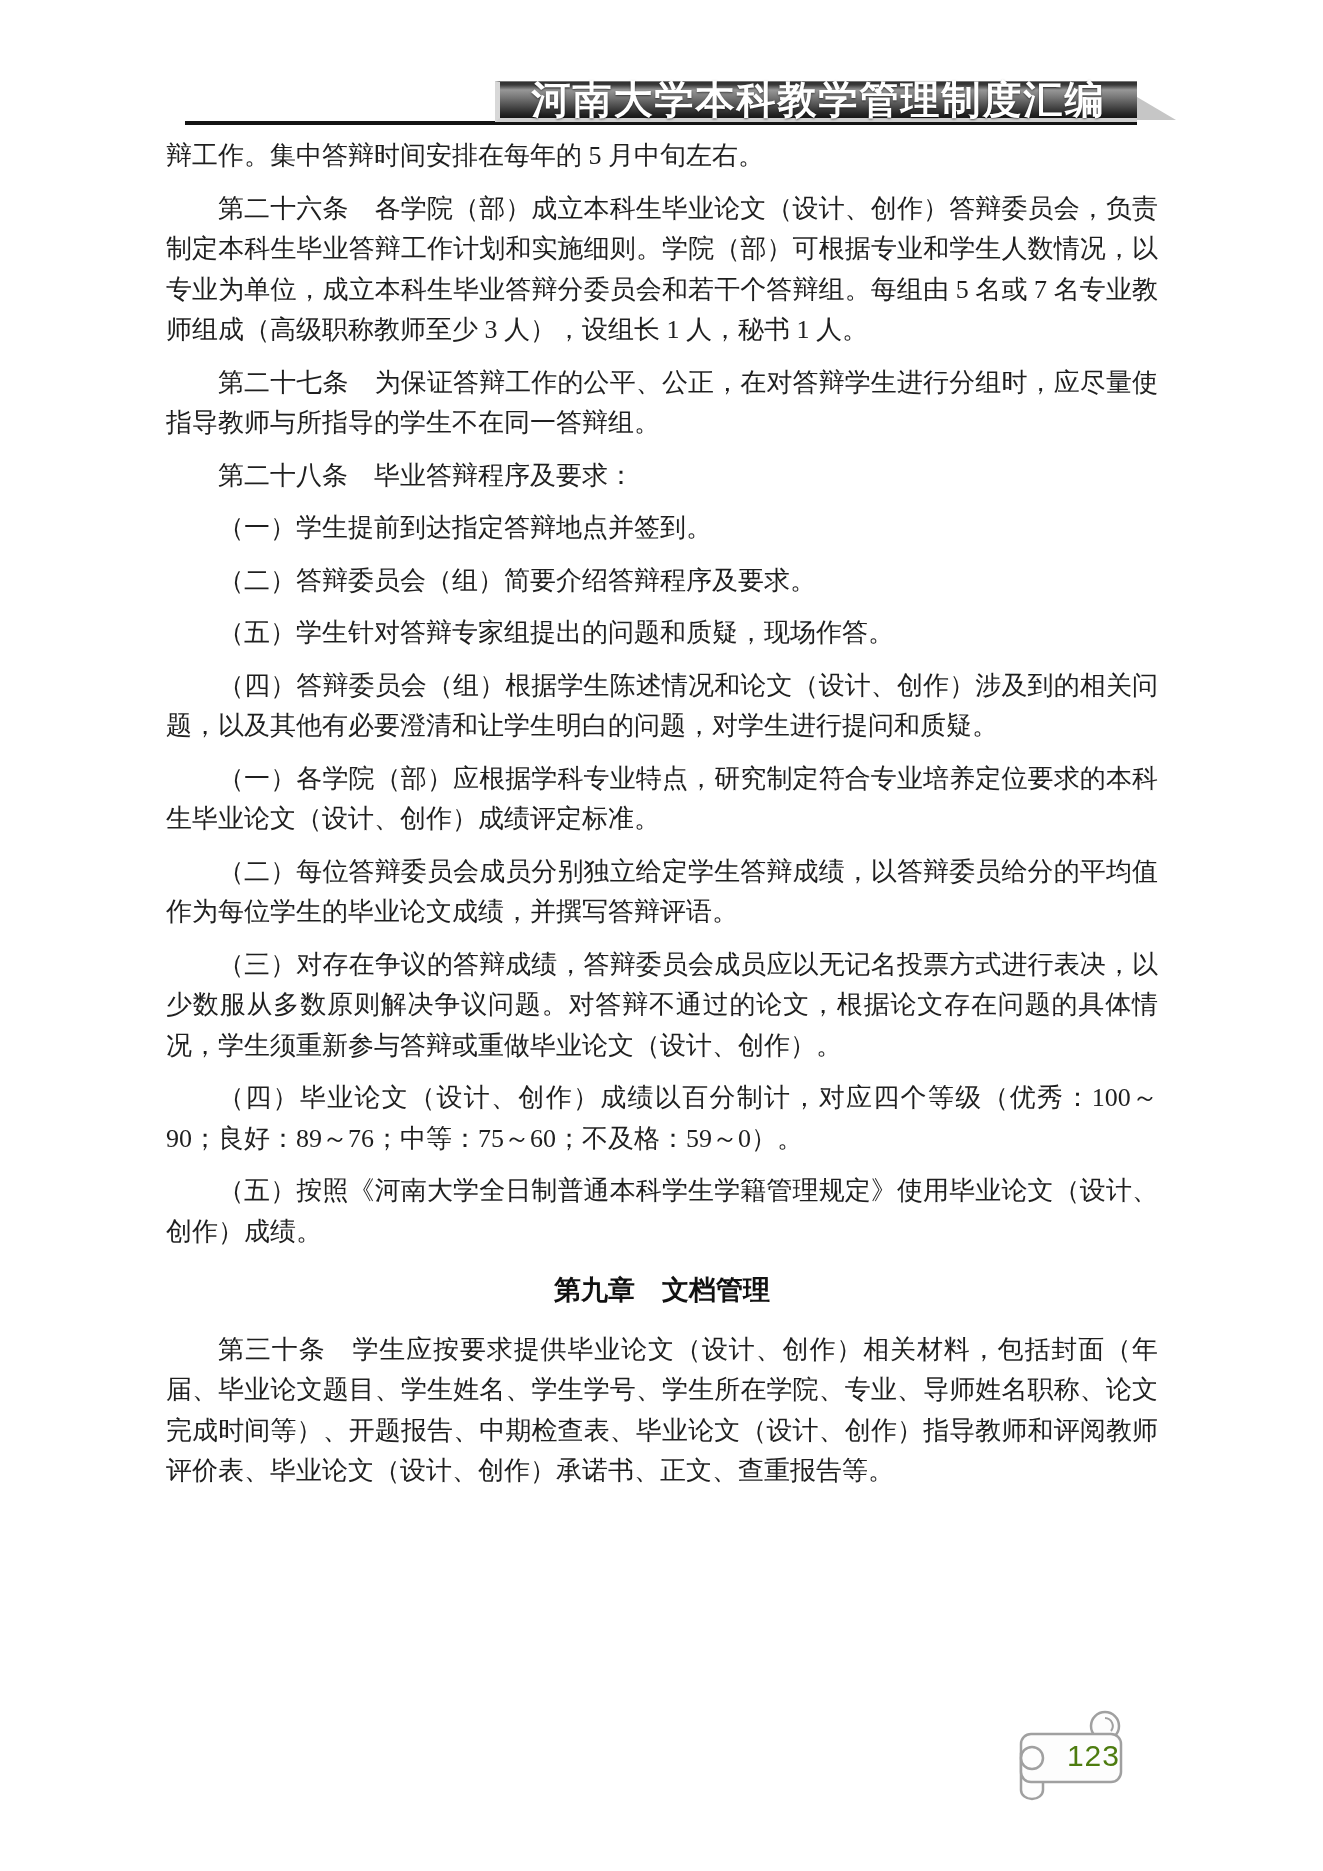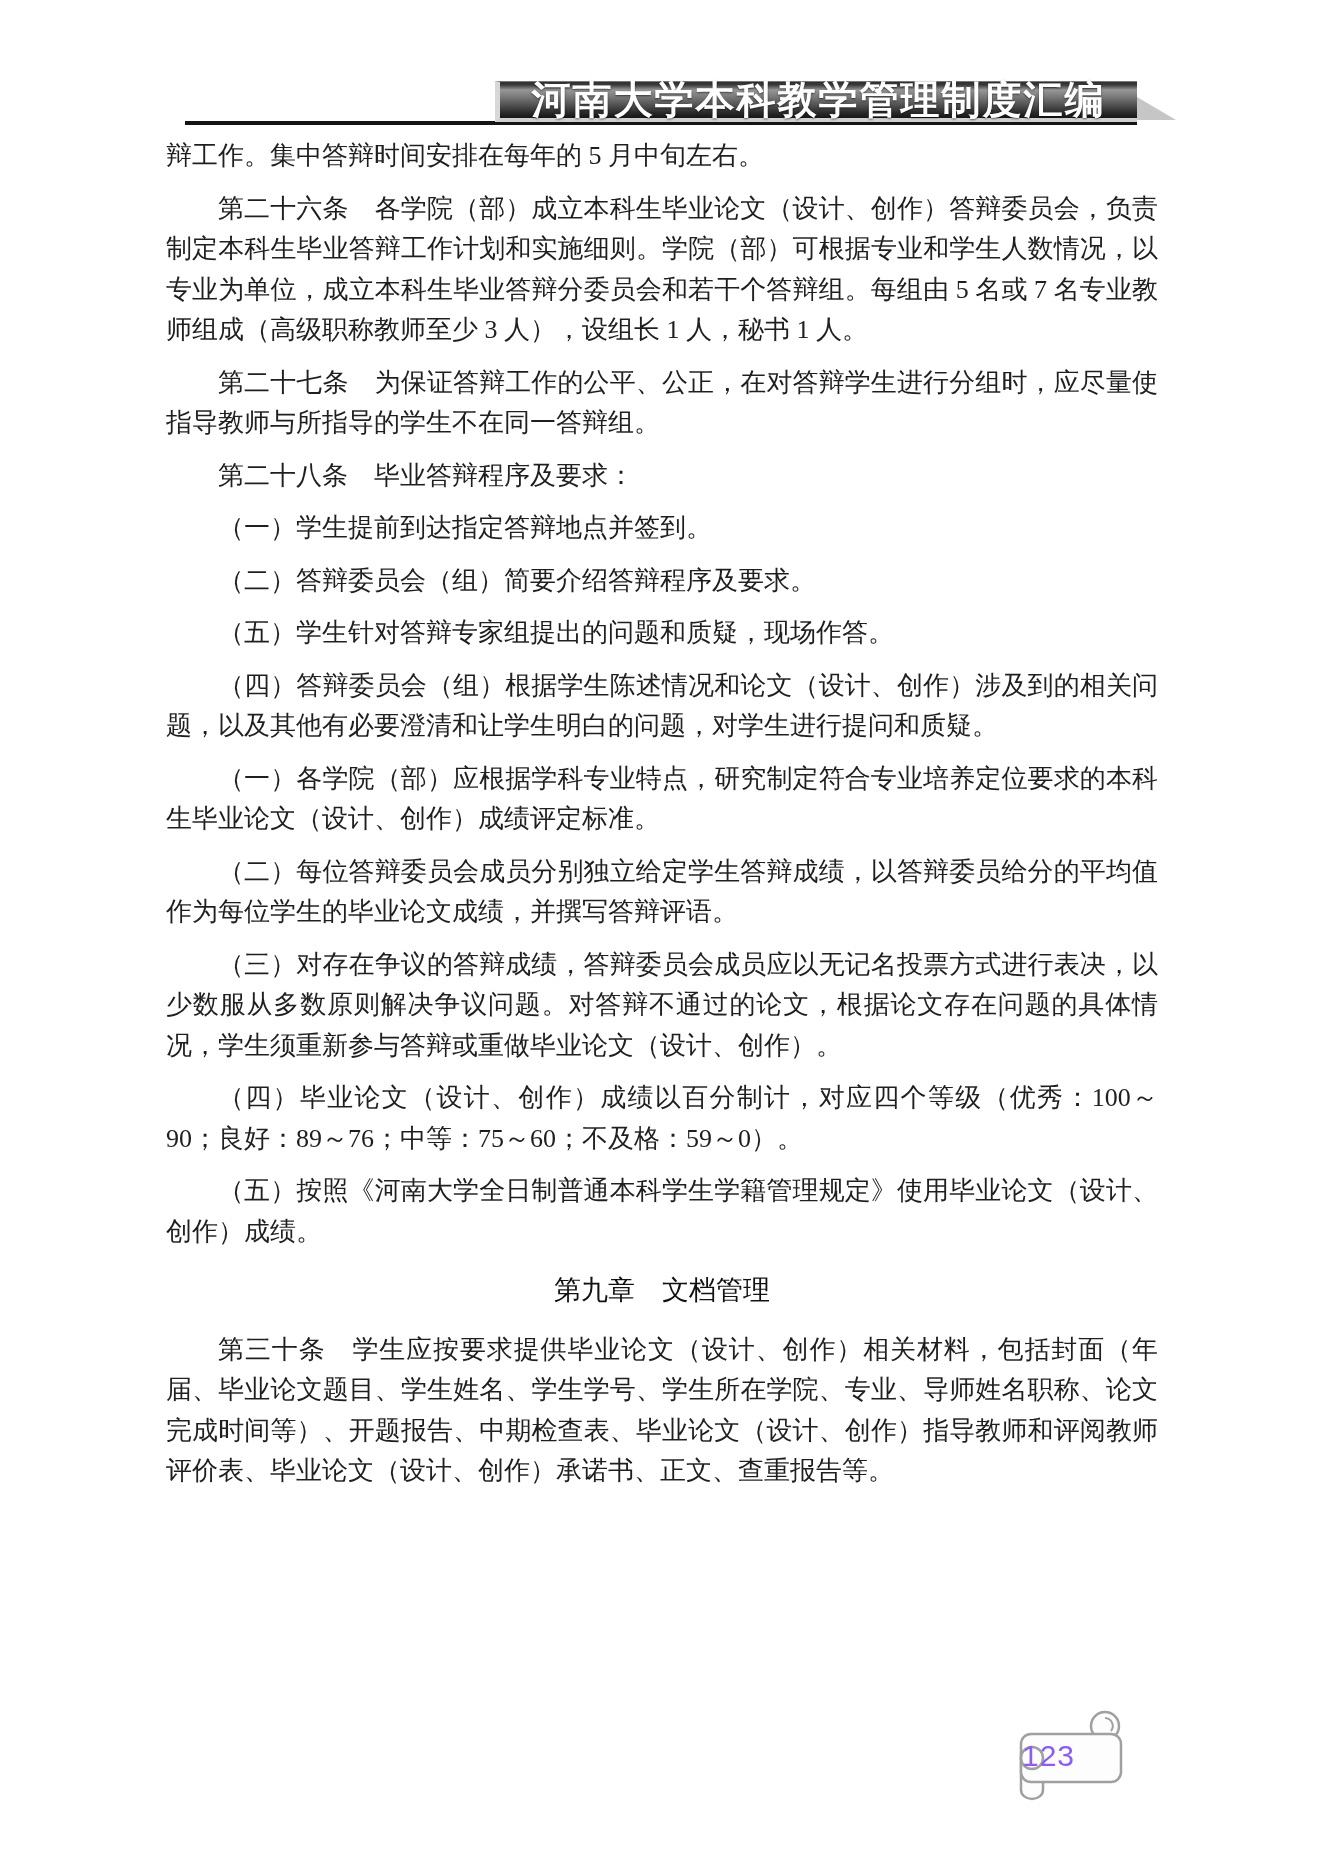--- a/index.html
+++ b/index.html
@@ -63,44 +63,44 @@
     width: 1016px;
     font-size: 26px;
     line-height: 40.5px;
     text-align: justify;
   }
   .content p { margin: 12px; }
   .content p.indent { text-indent: 2em; }
   .chapter {
     font-family: "Liberation Sans", "DejaVu Sans", sans-serif;
     font-size: 27px;
-    font-weight: normal;
+    font-weight: bold;
     text-align: center;
     line-height: 40.5px;
     padding: 6px 0 7px 0;
     color: #111111;
   }
 
   
   .page-badge {
     position: absolute;
     left: 1006px;
     top: 1708px;
     width: 130px;
     height: 102px;
   }
   .page-num {
     position: absolute;
     left: 16px;
     top: 31px;
     width: 98px;
-    text-align: left;
+    text-align: right;
     font-family: "Liberation Sans", "DejaVu Sans", sans-serif;
     font-size: 30px;
-    color: #8b5cf6;
+    color: #4d7c0f;
     letter-spacing: 1px;
   }
 </style>
 </head>
 <body>
 
 <div class="page">
 
   <div class="header-rule"></div>
   <div class="banner">

